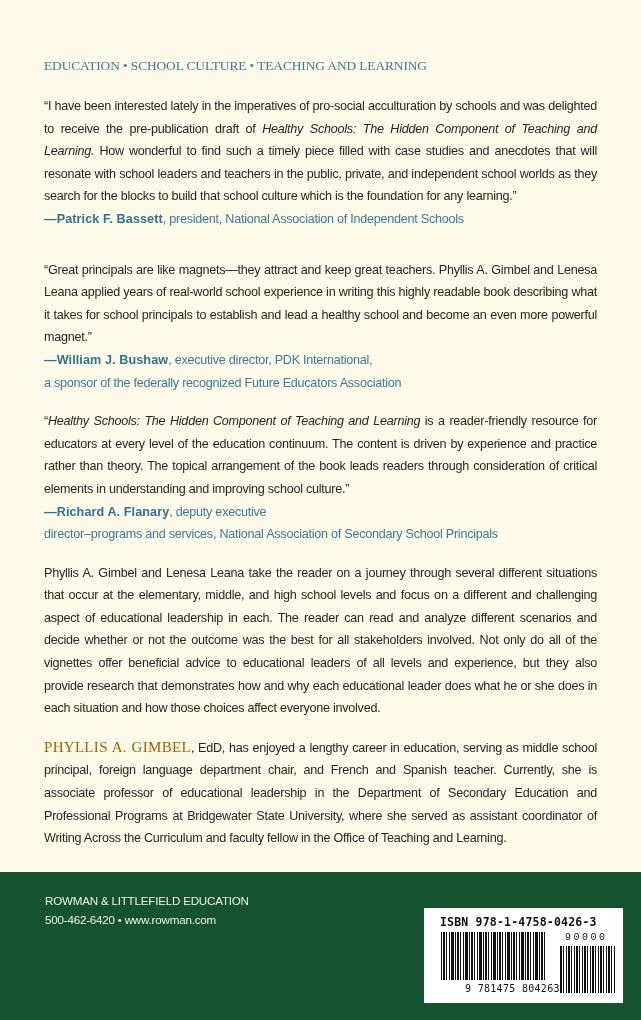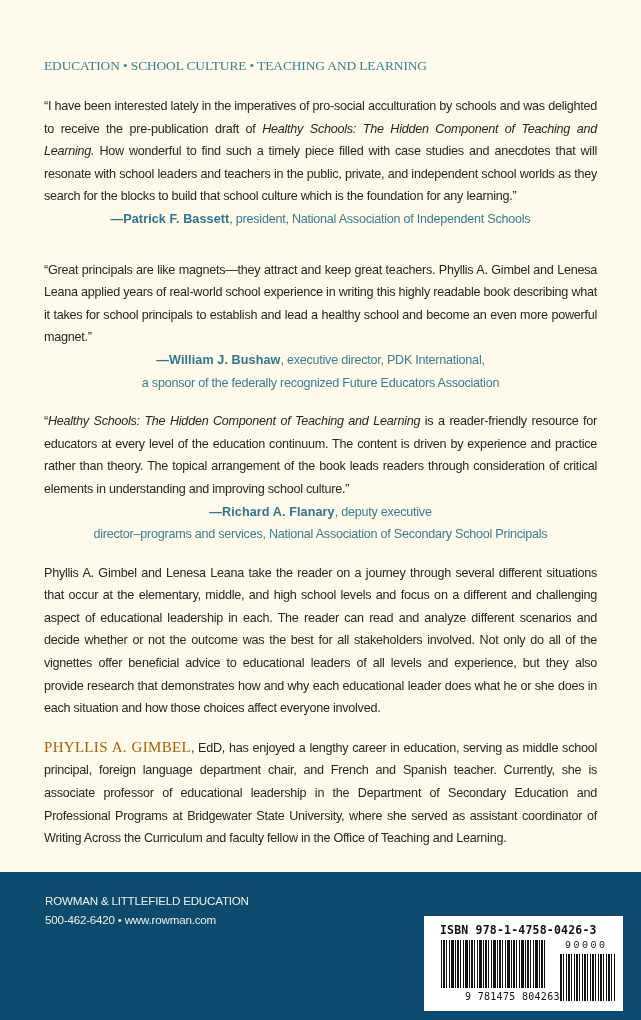--- a/index.html
+++ b/index.html
@@ -21,47 +21,47 @@
       white-space: nowrap;
     }
     .para {
       font-size: 12.6px; line-height: 22.6px;
       text-align: justify;
       margin: 0;
       letter-spacing: -0.25px;
     }
     .para em { font-style: italic; }
     .attrib {
-      text-align: center;
+      text-align: left;
       font-size: 12.6px; line-height: 22.6px;
       color: #3a7c93;
       letter-spacing: -0.25px;
     }
     .attrib .name { font-weight: bold; color: #2f7490; letter-spacing: 0.1px; }
     .block1 { margin-top: 12px; }
     .block2 { margin-top: 28px; }
     .block3 { margin-top: 16px; }
     .block4 { margin-top: 16px; }
     .block5 { margin-top: 16px; }
     .block6 { margin-top: 16px; }
     .author-name {
       font-family: "Liberation Serif", serif;
       color: #a16207; font-size: 15px; letter-spacing: 0.3px;
     }
     .footer {
       position: absolute; left: 0; top: 872px; width: 641px; height: 148px;
-      background: #0c4a6e;
+      background: #14532d;
     }
     .publisher {
       position: absolute; left: 45px; top: 19px;
       color: #eef3e6; font-size: 11.6px; line-height: 19px;
       letter-spacing: -0.2px;
     }
     .barcode-box {
-      position: absolute; left: 424px; top: 44px; width: 199px; height: 95px;
+      position: absolute; left: 424px; top: 36px; width: 199px; height: 95px;
       background: #ffffff;
     }
     .isbn-text {
       position: absolute; left: 16px; top: 7px;
       font-family: "DejaVu Sans Mono", monospace; font-size: 11.5px; font-weight: bold;
       color: #111; letter-spacing: 0.2px; white-space: nowrap;
     }
     .bars-main {
       position: absolute; left: 17px; top: 24px; width: 106px; height: 48px;
       background: repeating-linear-gradient(90deg,

